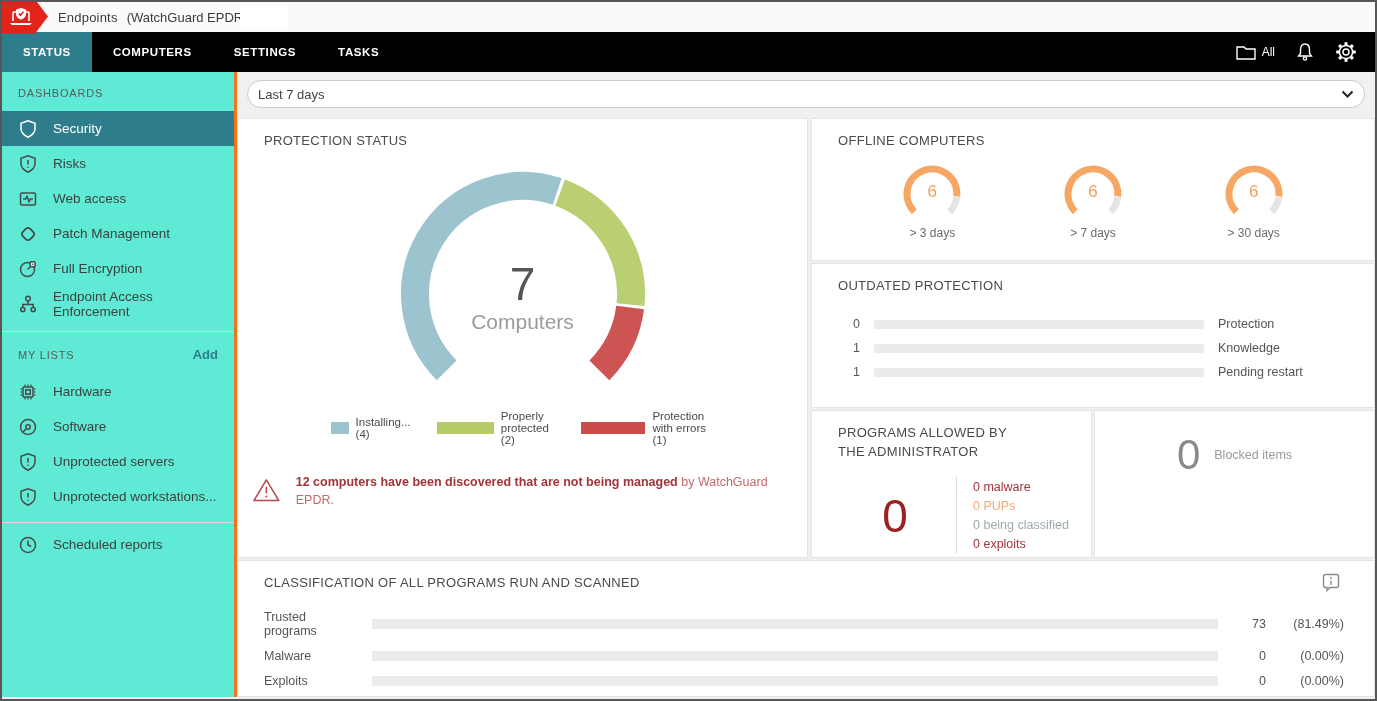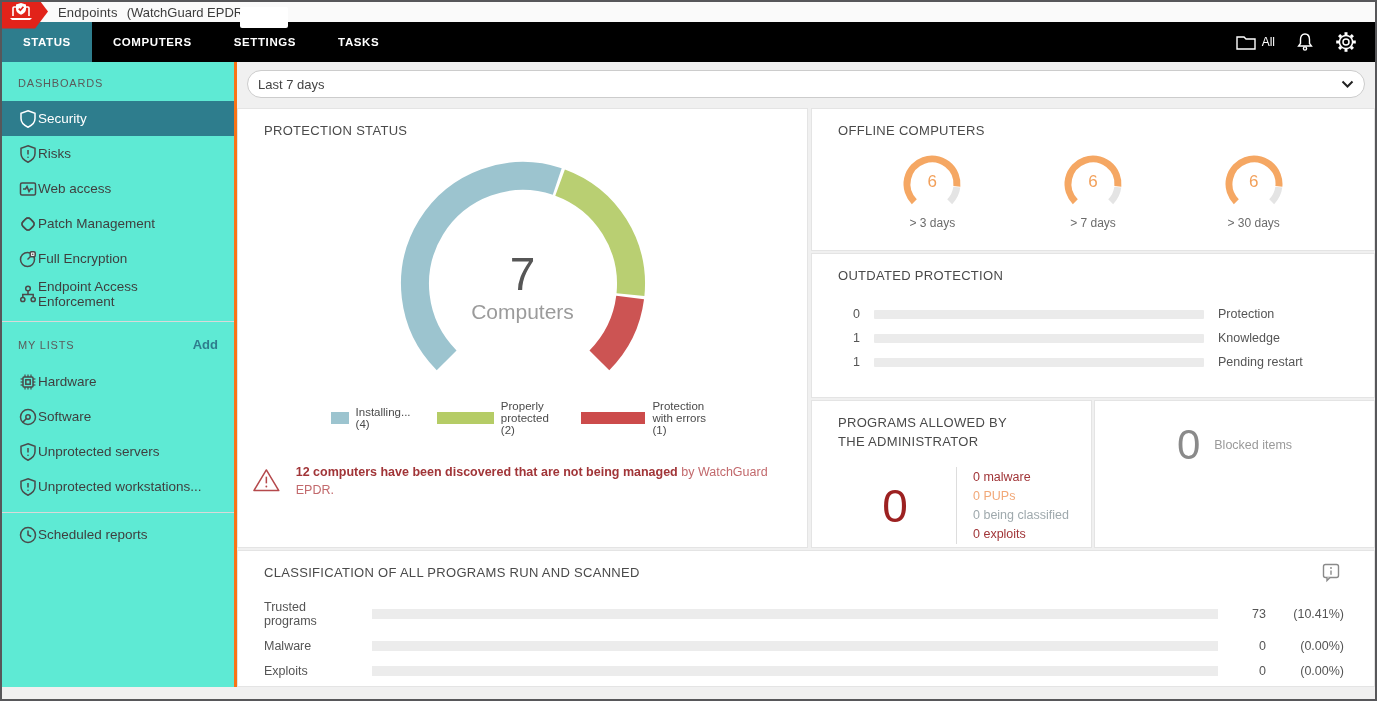--- a/index.html
+++ b/index.html
@@ -6,41 +6,41 @@
   html,body { width:1377px; height:701px; }
   body {
     font-family:"Liberation Sans", sans-serif;
     border:2px solid #57575a;
     background:#f0f0f0;
     overflow:hidden;
     color:#3f3f3f;
     position:relative;
   }
   
-  .topbar { height:20px; background:#fafafa; display:flex; align-items:center; position:relative; }
+  .topbar { height:30px; background:#fafafa; display:flex; align-items:center; position:relative; }
   .logo {
     width:46px; height:34px; background:#e2231a; margin-top:-1px;
     clip-path:polygon(0 0,72% 0,100% 50%,72% 100%,0 100%);
     display:flex; align-items:center; padding-left:6px; flex:0 0 46px;
   }
   .topbar-title { font-size:13px; color:#3c3c3c; margin-left:10px; letter-spacing:.2px; }
   .topbar-suite { font-size:13px; color:#3c3c3c; margin-left:9px; }
   .redacted-box { position:absolute; left:238px; top:5px; width:48px; height:21px; background:#fff; border-radius:2px; }
   
   .tabbar { height:40px; background:#000000; display:flex; align-items:stretch; }
   .tab { display:flex; align-items:center; padding:0 21px; color:#fff; font-size:11.5px; font-weight:bold; letter-spacing:.6px; cursor:pointer; }
   .tab.active { background:#2e7d8d; }
   .tabbar-right { margin-left:auto; display:flex; align-items:center; gap:20px; padding-right:18px; color:#fff; }
   .tb-ico { display:flex; align-items:center; gap:5px; font-size:12px; color:#fff; cursor:pointer; }
   
   .shell { display:flex; height:625px; }
   .sidebar { flex:0 0 235px; background:#5eead4; border-right:3px solid #f97316; overflow:hidden; }
   .side-header { padding:15px 16px 12px 16px; font-size:11px; color:#5b5b5b; letter-spacing:.8px; display:flex; align-items:center; }
   .side-header .add { margin-left:auto; color:#2e7d8d; font-weight:bold; font-size:13px; letter-spacing:0; cursor:pointer; }
-  .side-item { height:35px; display:flex; align-items:center; padding:0 16px; font-size:13.5px; color:#3f3f3f; cursor:pointer; }
+  .side-item { height:35px; display:flex; align-items:center; padding:0 16px; gap:15px; font-size:13.5px; color:#3f3f3f; cursor:pointer; }
   .side-item svg { flex:0 0 20px; stroke:#4a4a4a; }
   .side-item.active { background:#2e7d8d; color:#fff; }
   .side-item.active svg { stroke:#fff; }
   .side-sep { border-top:1px solid #d9d9d9; margin:8px 0 4px 0; }
   .mylists-top { border-top:1px solid #d9d9d9; margin-top:10px; }
   
   .main { flex:1 1 auto; background:#f0f0f0; overflow:hidden; position:relative; }
   .filterbar { margin:8px 10px 0 10px; height:28px; background:#fff; border:1px solid #ccc; border-radius:14px;
     display:flex; align-items:center; padding:0 10px; font-size:13px; color:#444; cursor:pointer; }
   .filterbar svg { margin-left:auto; }
@@ -386,21 +386,21 @@
           <rect x="3.5" y="3.5" width="15" height="13" rx="2"></rect>
           <path d="M7 16.5 L7 19.5 L10 16.5" fill="#fff"></path>
           <line x1="11" y1="9.5" x2="11" y2="13.8"></line>
           <circle cx="11" cy="7" r="0.9" fill="#8a8a8a" stroke="none"></circle>
         </svg>
         <div class="class-rows">
           <div class="class-row">
             <span class="class-label">Trusted programs</span>
             <span class="class-track"><span class="bar-fill" style="width: 100%; background: rgb(184, 206, 112);"></span></span>
             <span class="class-count">73</span>
-            <span class="class-pct">(10.41%)</span>
+            <span class="class-pct">(81.49%)</span>
           </div>
           <div class="class-row">
             <span class="class-label">Malware</span>
             <span class="class-track"><span class="bar-fill" style="width: 0%; background: rgb(184, 206, 112);"></span></span>
             <span class="class-count">0</span>
             <span class="class-pct">(0.00%)</span>
           </div>
           <div class="class-row">
             <span class="class-label">Exploits</span>
             <span class="class-track"><span class="bar-fill" style="width: 0%; background: rgb(184, 206, 112);"></span></span>

